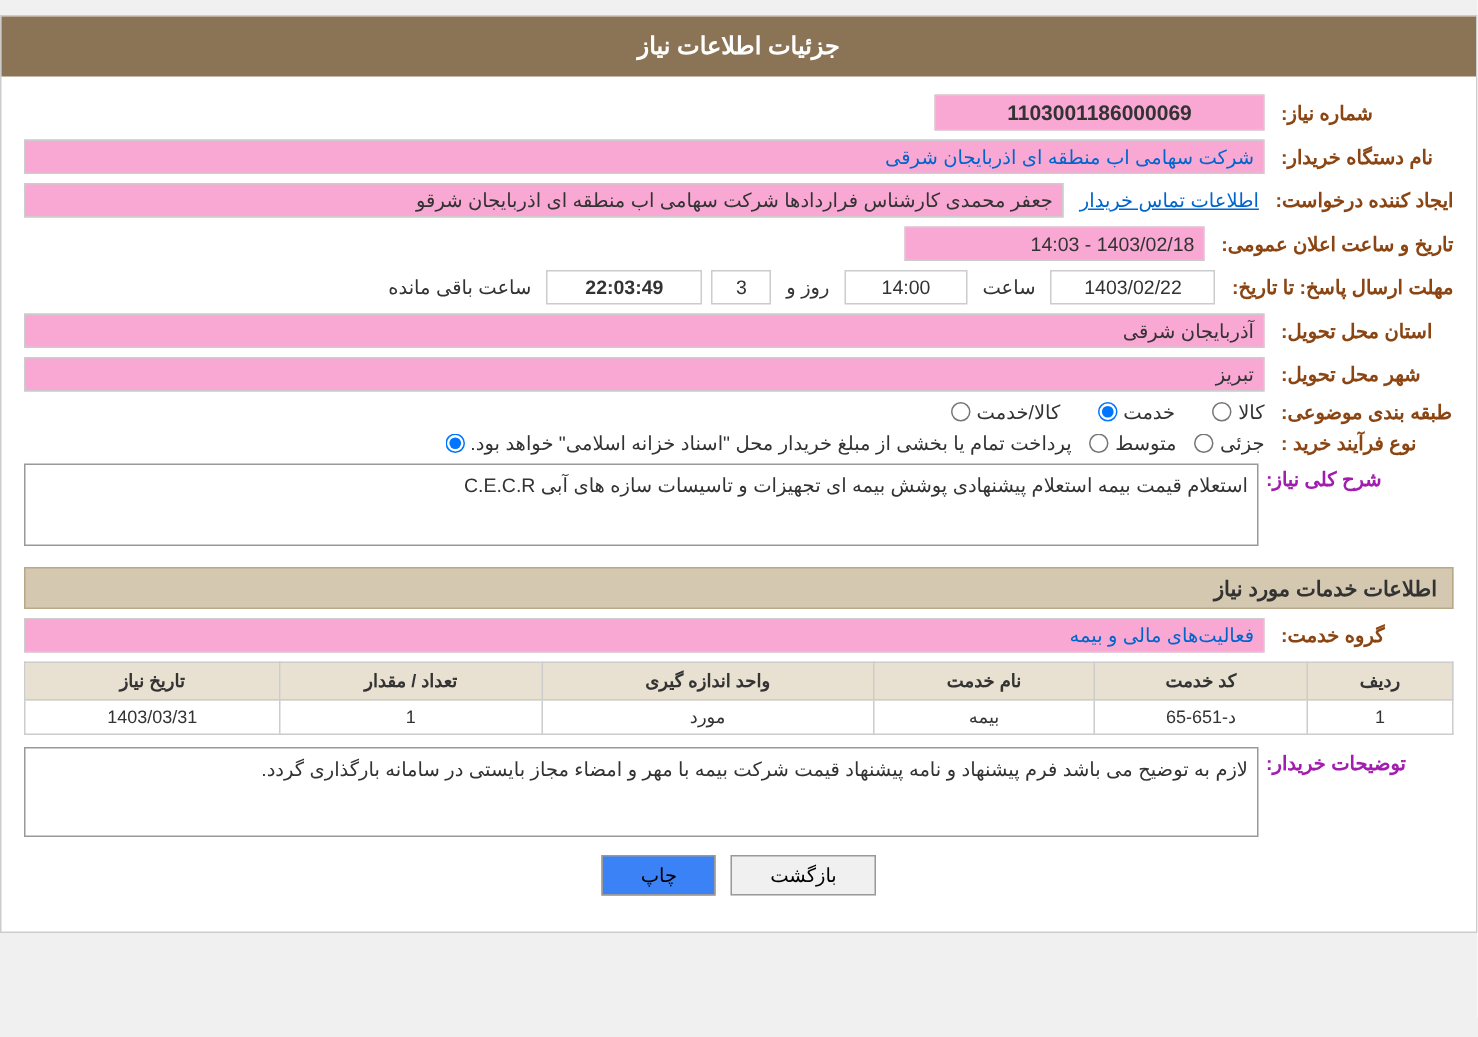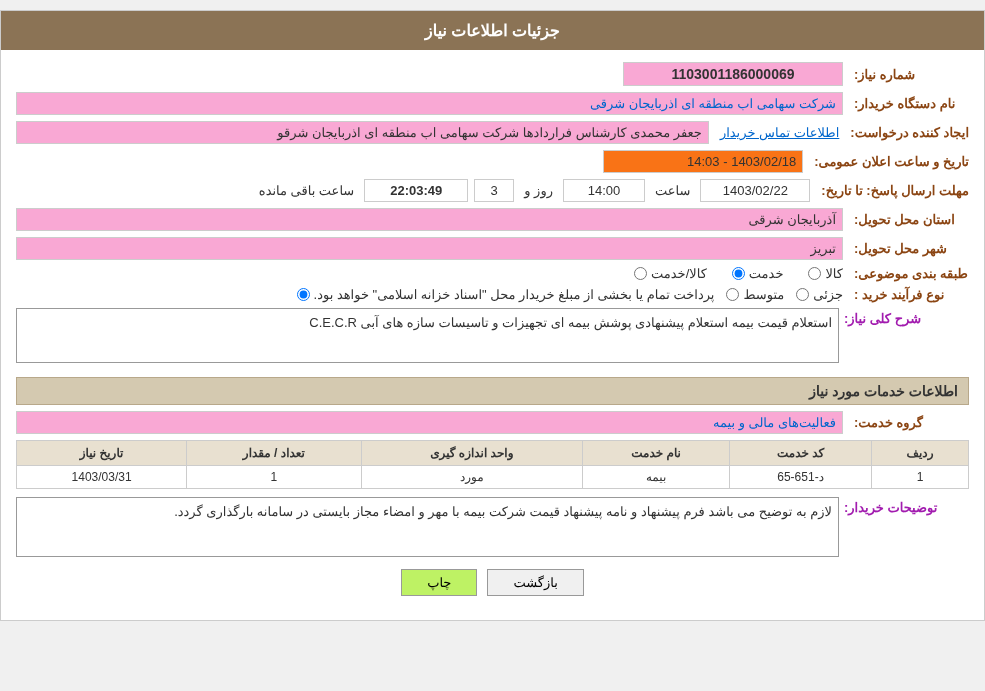--- a/index.html
+++ b/index.html
@@ -45,21 +45,21 @@
       border: 1px solid #ccc;
       padding: 3px 6px;
       background: #f9a8d4;
       flex: 1;
       min-height: 22px;
       text-align: right;
     }
     .form-value-inline {
       border: 1px solid #ccc;
       padding: 3px 6px;
-      background: #f97316;
+      background: #f9a8d4;
       min-height: 22px;
       text-align: right;
     }
     .section-title {
       background: #d4c9b0;
       border: 1px solid #b8a88a;
       padding: 5px 10px;
       font-weight: bold;
       font-size: 14px;
       margin: 10px 0 6px 0;
@@ -146,21 +146,21 @@
     }
     .btn {
       padding: 5px 25px;
       border: 1px solid #999;
       cursor: pointer;
       font-size: 13px;
       font-family: Tahoma, Arial, sans-serif;
       background: #f5f5f5;
     }
     .btn-print {
-      background: #bef264;
+      background: #3b82f6;
     }
     .btn-back {
       background: #f0f0f0;
     }
     .row-with-label {
       display: flex;
       align-items: flex-start;
       margin-bottom: 6px;
     }
     .right-label {

